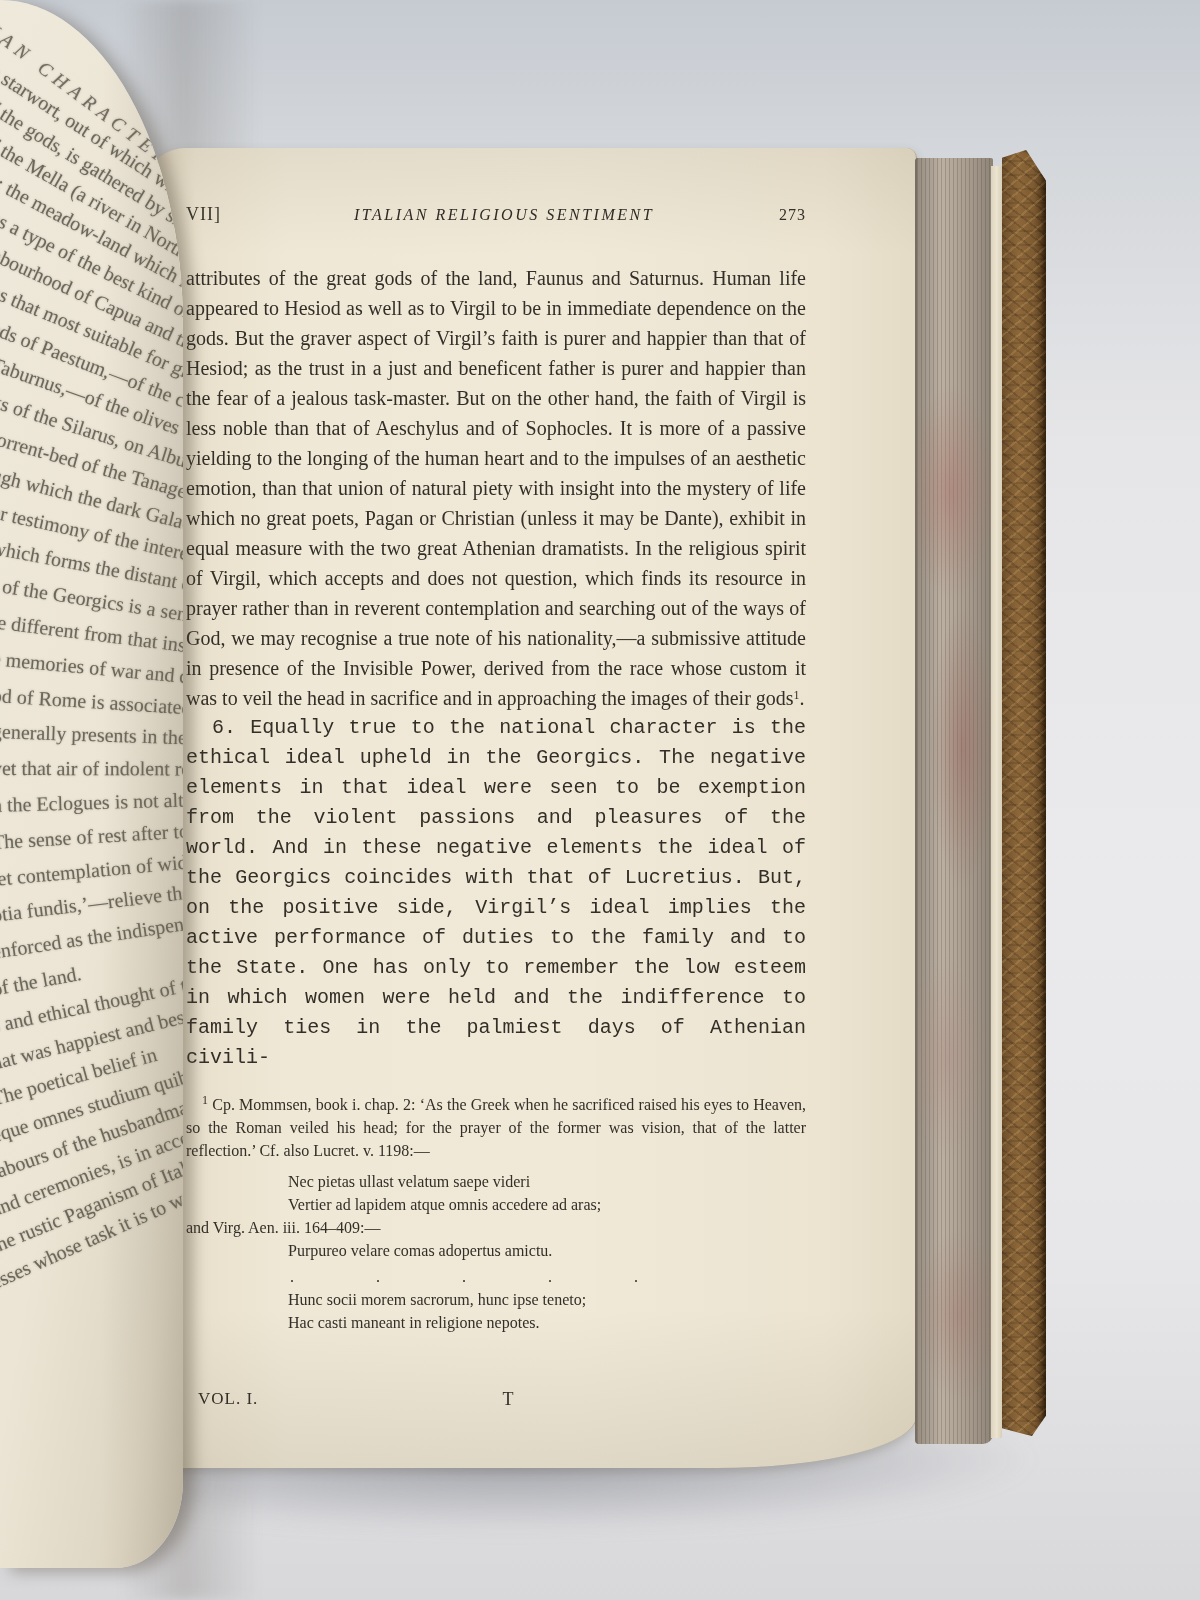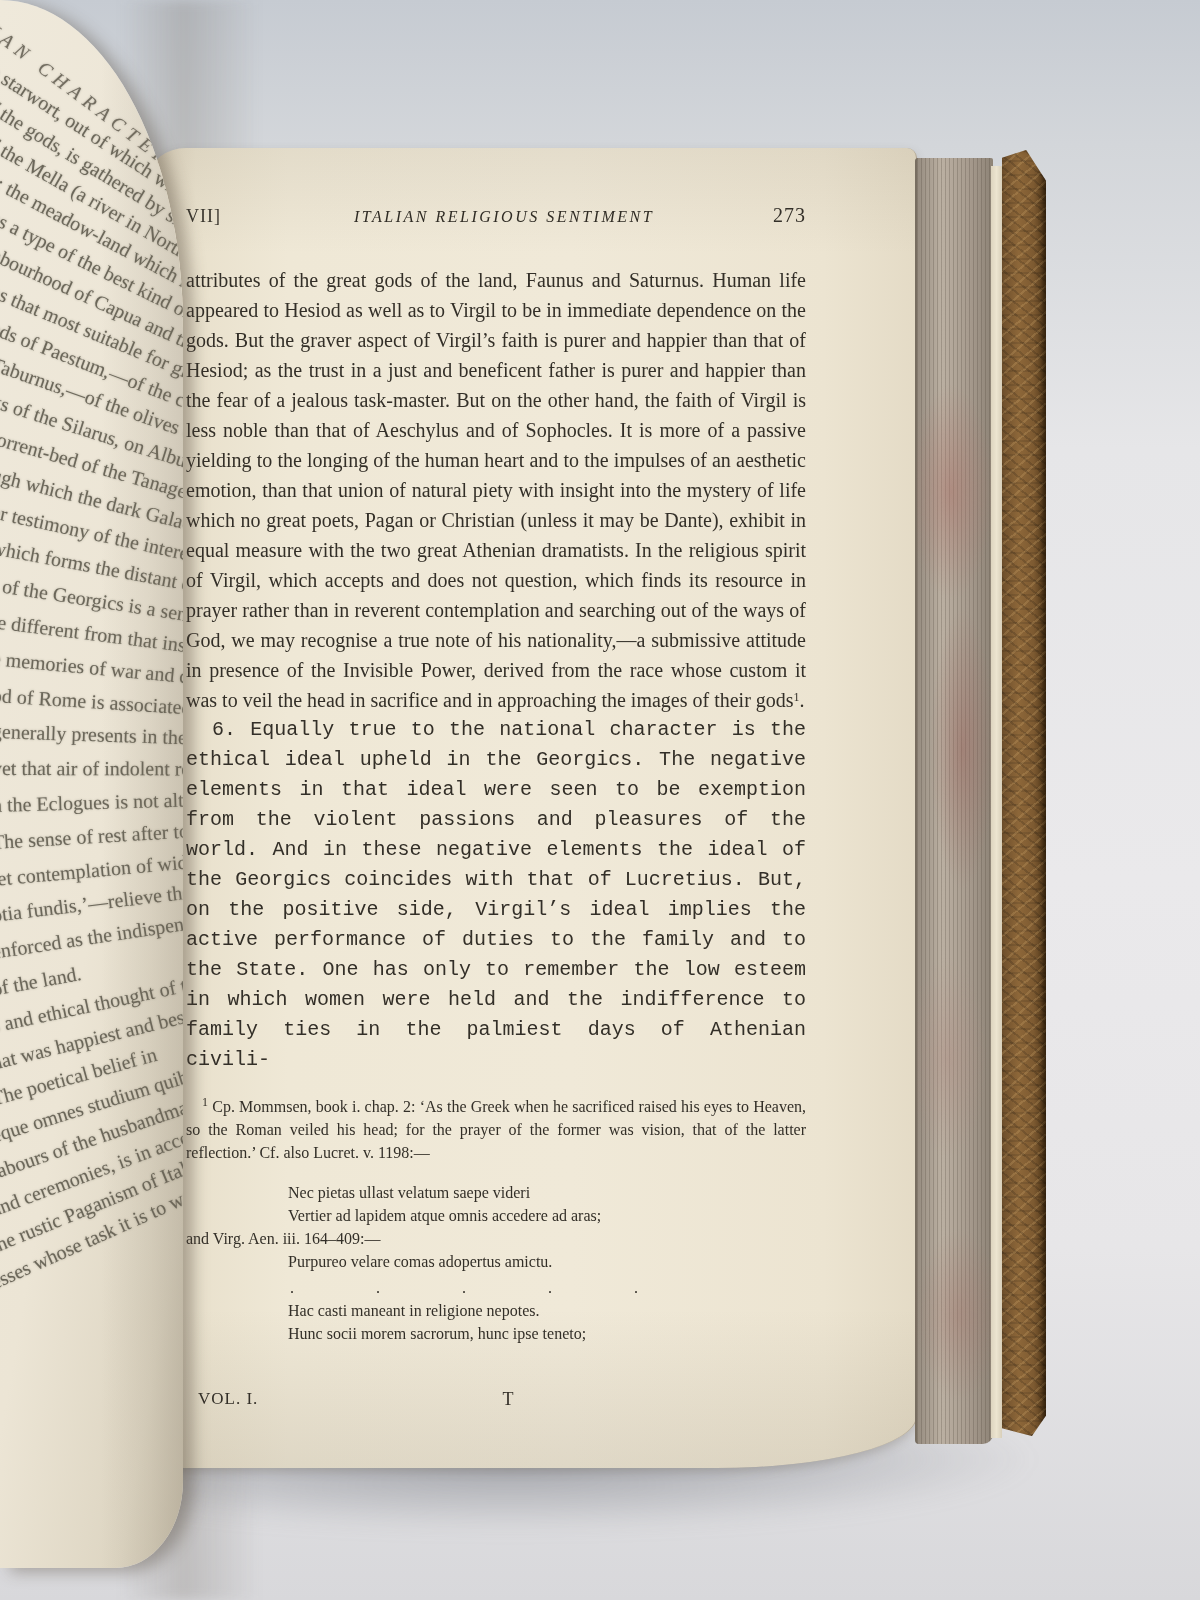--- a/index.html
+++ b/index.html
@@ -18,30 +18,30 @@
     background:linear-gradient(90deg,#d7cdb8 0%,#e9e1cd 6%,#efe8d6 18%,#f0e9d8 55%,#ece4d1 88%,#e4dbc6 100%);
     border-radius:36px 10px 200px 34px / 28px 10px 52px 50px;
     border-right:1px solid rgba(92,76,58,.35);
     box-shadow:0 4px 10px rgba(90,84,70,.25);}
   .right-page::before{content:"";position:absolute;inset:0;border-radius:inherit;pointer-events:none;
     background:linear-gradient(180deg,rgba(120,110,90,.10),transparent 8%,transparent 88%,rgba(120,110,90,.14));}
   .page-inner{position:absolute;left:36px;right:110px;top:56px;bottom:40px;color:#332f28;}
   .running-head{display:flex;align-items:baseline;margin-bottom:38px;}
   .chapter-mark{font-variant:small-caps;font-size:18px;letter-spacing:1px;width:86px;color:#3a362e;}
   .head-title{flex:1;text-align:center;font-style:italic;font-size:16px;letter-spacing:2.5px;color:#2f2b24;}
-  .page-number{width:70px;text-align:right;font-size:20px;letter-spacing:1px;}
+  .page-number{width:70px;text-align:right;font-size:16px;letter-spacing:1px;}
   .bodytext{font-size:20px;line-height:30px;text-align:justify;}
   .para2{text-indent:26px;font-family:Liberation Mono, monospace;}
   sup.fnmark{font-size:12px;line-height:0;vertical-align:6px;}
   .footnote{margin-top:20px;font-size:16px;line-height:23px;text-align:justify;}
   .fn-para{text-indent:16px;}
   .fn-verse{margin-left:102px;text-align:left;}
   .fn-flush{text-align:left;}
   .fn-dots{margin-left:104px;word-spacing:76px;letter-spacing:1px;margin-top:3px;}
-  .fn-gap{margin-top:17px;}
+  .fn-gap{margin-top:8px;}
   .sig-row{position:absolute;left:0;right:0;bottom:18px;display:flex;font-size:17px;}
   .vol{font-variant:small-caps;letter-spacing:1px;width:30%;margin-left:12px;}
   .sig{width:40%;text-align:center;font-size:18px;}
 
   
   .fore-edge{position:absolute;left:915px;top:158px;width:76px;height:1286px;
     border-left:2px solid rgba(70,58,46,.30);
     background:
       radial-gradient(ellipse 60px 150px at 45% 26%,rgba(168,112,102,.50),transparent 72%),
       radial-gradient(ellipse 46px 200px at 60% 46%,rgba(150,96,88,.45),transparent 70%),
@@ -98,22 +98,22 @@
         <p class="para2" style="margin:0">6. Equally true to the national character is the ethical ideal upheld in the Georgics.  The negative elements in that ideal were seen to be exemption from the violent passions and pleasures of the world.  And in these negative elements the ideal of the Georgics coincides with that of Lucretius.  But, on the positive side, Virgil’s ideal implies the active performance of duties to the family and to the State.  One has only to remember the low esteem in which women were held and the indifference to family ties in the palmiest days of Athenian civili-</p>
       </div>
 
       <div class="footnote">
         <p class="fn-para" style="margin:0"><sup class="fnmark">1</sup> <span>Cp. Mommsen, book i. chap. 2: ‘As the Greek when he sacrificed raised his eyes to Heaven, so the Roman veiled his head; for the prayer of the former was vision, that of the latter reflection.’  Cf. also Lucret. v. 1198:—</span></p>
         <div class="fn-verse fn-gap">Nec pietas ullast velatum saepe videri</div>
         <div class="fn-verse">Vertier ad lapidem atque omnis accedere ad aras;</div>
         <div class="fn-flush">and Virg. Aen. iii. 164–409:—</div>
         <div class="fn-verse">Purpureo velare comas adopertus amictu.</div>
         <div class="fn-dots">. . . . .</div>
+        <div class="fn-verse">Hunc socii morem sacrorum, hunc ipse teneto;</div>
         <div class="fn-verse">Hac casti maneant in religione nepotes.</div>
-        <div class="fn-verse">Hunc socii morem sacrorum, hunc ipse teneto;</div>
       </div>
 
       <div class="sig-row">
         <span class="vol">VOL. I.</span>
         <span class="sig">T</span>
       </div>
 
     </div>
   </div>
 

